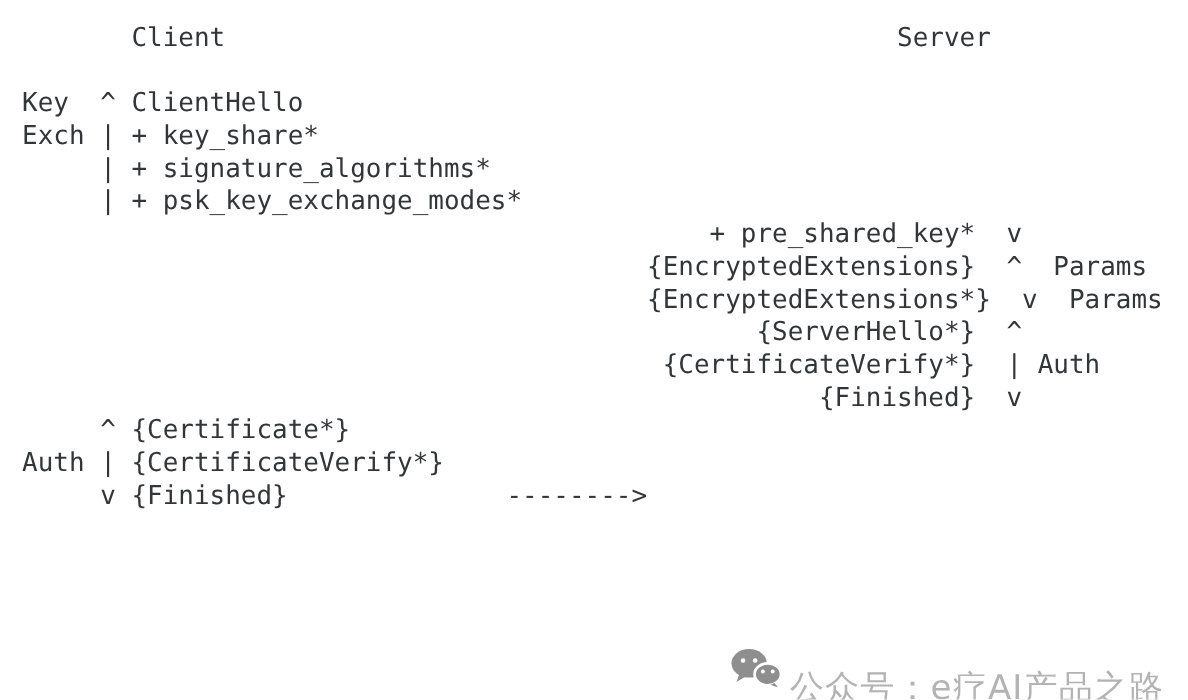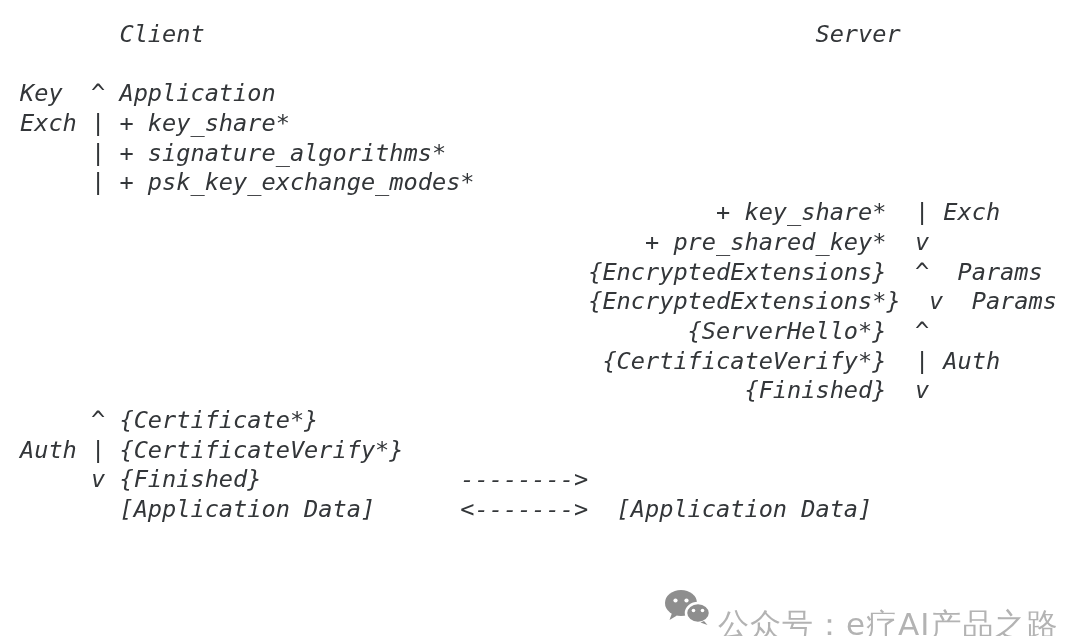--- a/index.html
+++ b/index.html
@@ -15,21 +15,20 @@
   }
   .diagram {
     position: absolute;
     left: 20px;
     top: 20px;
     z-index: 2;
     font-family: "DejaVu Sans Mono", monospace;
     font-size: 23.6px;
     line-height: 29.7px;
     color: var(--text, #333639);
-    font-style: italic;
   }
   .diagram-line {
     white-space: pre;
     height: 29.7px;
   }
   .watermark {
     position: absolute;
     left: 663px;
     top: 568px;
     z-index: 1;
@@ -57,35 +56,33 @@
     white-space: nowrap;
     margin-top: 36px;
   }
 </style>
 </head>
 <body>
 
 <div class="diagram">
   <div class="diagram-line">       Client                                           Server</div>
   <div class="diagram-line"></div>
-  <div class="diagram-line">Key  ^ Application</div>
+  <div class="diagram-line">Key  ^ ClientHello</div>
   <div class="diagram-line">Exch | + key_share*</div>
   <div class="diagram-line">     | + signature_algorithms*</div>
   <div class="diagram-line">     | + psk_key_exchange_modes*</div>
-  <div class="diagram-line">                                                 + key_share*  | Exch</div>
   <div class="diagram-line">                                            + pre_shared_key*  v</div>
   <div class="diagram-line">                                        {EncryptedExtensions}  ^  Params</div>
   <div class="diagram-line">                                        {EncryptedExtensions*}  v  Params</div>
   <div class="diagram-line">                                               {ServerHello*}  ^</div>
   <div class="diagram-line">                                         {CertificateVerify*}  | Auth</div>
   <div class="diagram-line">                                                   {Finished}  v</div>
   <div class="diagram-line">     ^ {Certificate*}</div>
   <div class="diagram-line">Auth | {CertificateVerify*}</div>
   <div class="diagram-line">     v {Finished}              --------&gt;</div>
-  <div class="diagram-line">       [Application Data]      &lt;-------&gt;  [Application Data]</div>
 </div>
 
 <div class="watermark">
   <svg class="wm-icon" viewBox="0 0 48 36" aria-hidden="true">
     <ellipse class="wm-bubble" cx="18" cy="14" rx="16" ry="13"></ellipse>
     <path class="wm-bubble" d="M9 24 L6.5 31 L14 26.5 Z"></path>
     <circle class="wm-eye" cx="12.5" cy="11.5" r="2.1"></circle>
     <circle class="wm-eye" cx="23.5" cy="11.5" r="2.1"></circle>
     <ellipse class="wm-bubble" cx="35" cy="24" rx="12" ry="10" stroke="#ffffff" stroke-width="2.5"></ellipse>
     <path class="wm-bubble" d="M41 32 L44.5 36 L37.5 33.5 Z"></path>

